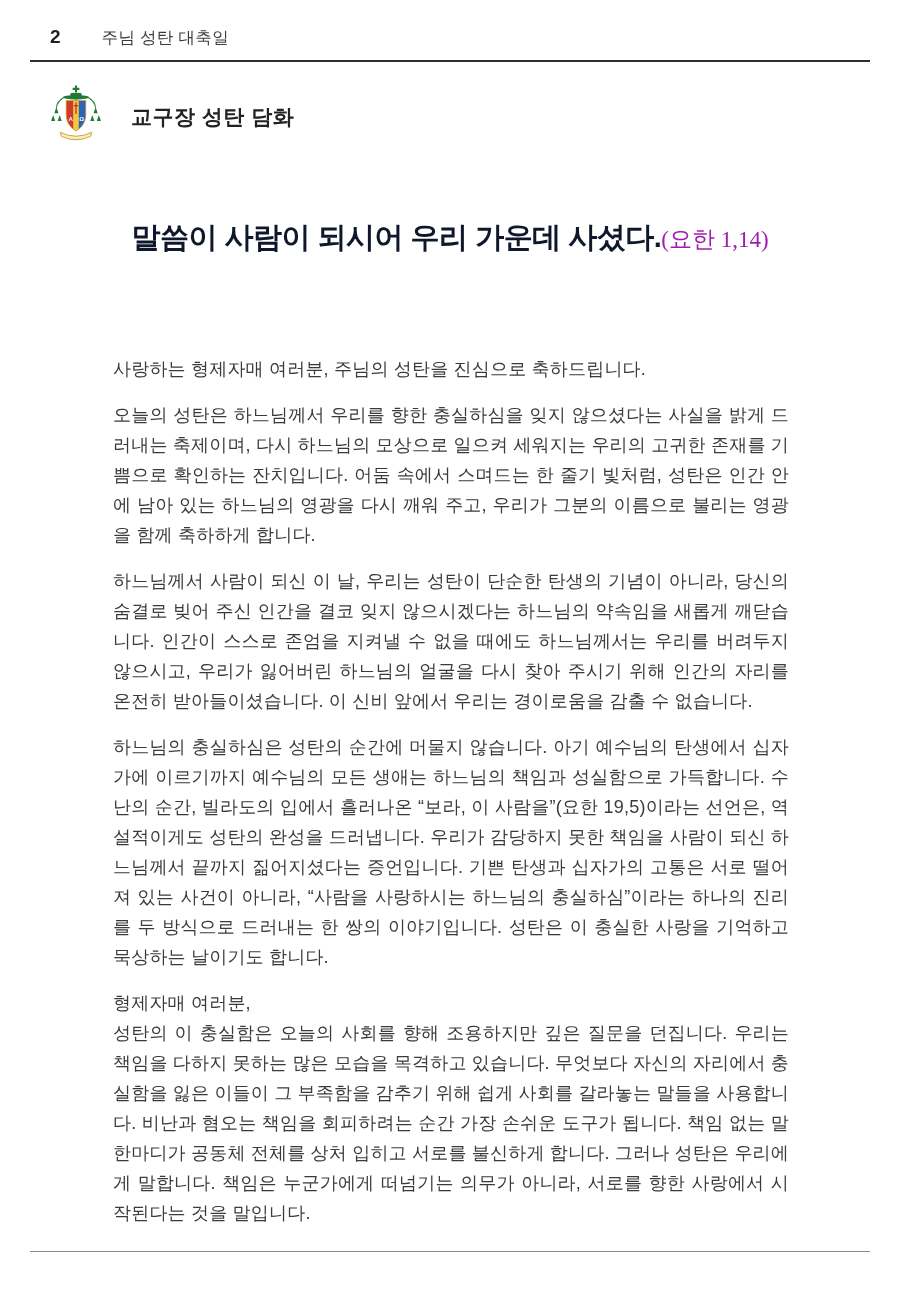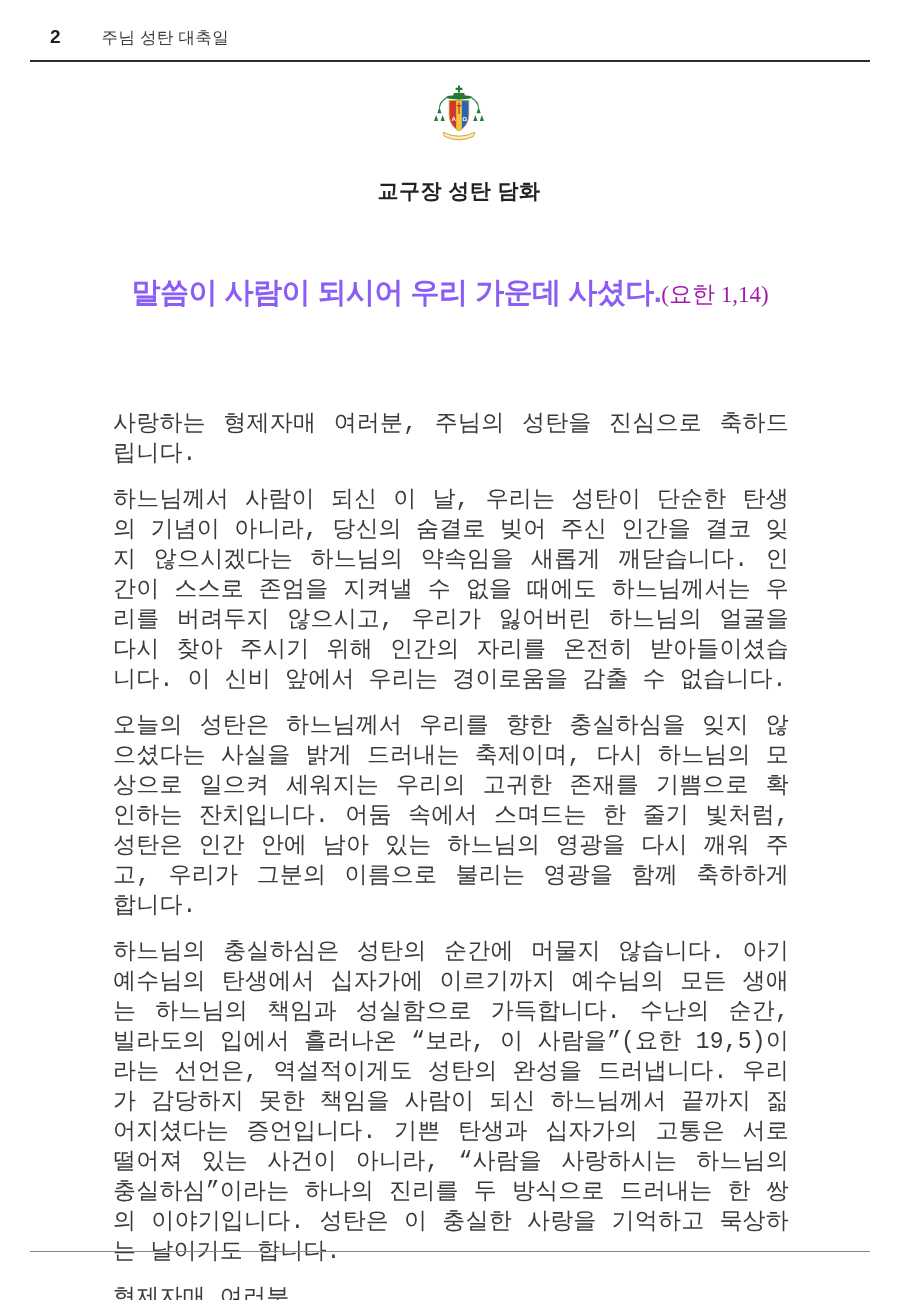--- a/index.html
+++ b/index.html
@@ -24,60 +24,58 @@
   }
   .page-number { font-size: 19px; font-weight: 700; color: #222; }
   .edition-title { font-size: 16.5px; color: #3c3c3c; letter-spacing: 0.3px; margin-left: 30px; }
 
   
   .section-header {
     margin: 22px 0 0 18px;
     display: flex;
     align-items: center;
     gap: 27px;
-    flex-direction: column;
   }
   .crest { flex: 0 0 auto; }
   .section-label { font-size: 21px; font-weight: 700; color: #222; letter-spacing: 0.5px; }
 
   
   .title-row {
     margin-top: 68px;
     text-align: center;
     white-space: nowrap;
   }
   .msg-title {
     font-size: 29px;
     font-weight: 800;
-    color: #8b5cf6;
+    color: #0f172a;
     letter-spacing: -0.5px;
   }
   .msg-citation {
     font-family: "Liberation Serif", serif;
     font-size: 23px;
     font-weight: 400;
     color: #a21caf;
   }
 
   
   .body-text {
     margin-left: 83px;
     width: 676px;
     margin-top: 96px;
   }
   .body-text p {
     margin: 0 0 16px 0;
-    font-size: 23px;
+    font-size: 18px;
     line-height: 30px;
     color: #3a3a3a;
     text-align: justify;
     word-break: break-all;
     white-space: pre-line;
     letter-spacing: 0.2px;
-    font-family: Liberation Mono, monospace;
   }
 
   
   .footer-rule {
     position: absolute;
     left: 30px;
     right: 30px;
     top: 1251px;
     border-top: 1px solid #8a8a8a;
   }
@@ -137,22 +135,22 @@
     </span>
     <span class="section-label">교구장 성탄 담화</span>
   </div>
 
   <div class="title-row">
     <span class="msg-title">말씀이 사람이 되시어 우리 가운데 사셨다.</span><span class="msg-citation">(요한 1,14)</span>
   </div>
 
   <div class="body-text">
     <p>사랑하는 형제자매 여러분, 주님의 성탄을 진심으로 축하드립니다.</p>
+    <p>오늘의 성탄은 하느님께서 우리를 향한 충실하심을 잊지 않으셨다는 사실을 밝게 드러내는 축제이며, 다시 하느님의 모상으로 일으켜 세워지는 우리의 고귀한 존재를 기쁨으로 확인하는 잔치입니다. 어둠 속에서 스며드는 한 줄기 빛처럼, 성탄은 인간 안에 남아 있는 하느님의 영광을 다시 깨워 주고, 우리가 그분의 이름으로 불리는 영광을 함께 축하하게 합니다.</p>
     <p>하느님께서 사람이 되신 이 날, 우리는 성탄이 단순한 탄생의 기념이 아니라, 당신의 숨결로 빚어 주신 인간을 결코 잊지 않으시겠다는 하느님의 약속임을 새롭게 깨닫습니다. 인간이 스스로 존엄을 지켜낼 수 없을 때에도 하느님께서는 우리를 버려두지 않으시고, 우리가 잃어버린 하느님의 얼굴을 다시 찾아 주시기 위해 인간의 자리를 온전히 받아들이셨습니다. 이 신비 앞에서 우리는 경이로움을 감출 수 없습니다.</p>
-    <p>오늘의 성탄은 하느님께서 우리를 향한 충실하심을 잊지 않으셨다는 사실을 밝게 드러내는 축제이며, 다시 하느님의 모상으로 일으켜 세워지는 우리의 고귀한 존재를 기쁨으로 확인하는 잔치입니다. 어둠 속에서 스며드는 한 줄기 빛처럼, 성탄은 인간 안에 남아 있는 하느님의 영광을 다시 깨워 주고, 우리가 그분의 이름으로 불리는 영광을 함께 축하하게 합니다.</p>
     <p>하느님의 충실하심은 성탄의 순간에 머물지 않습니다. 아기 예수님의 탄생에서 십자가에 이르기까지 예수님의 모든 생애는 하느님의 책임과 성실함으로 가득합니다. 수난의 순간, 빌라도의 입에서 흘러나온 “보라, 이 사람을”(요한 19,5)이라는 선언은, 역설적이게도 성탄의 완성을 드러냅니다. 우리가 감당하지 못한 책임을 사람이 되신 하느님께서 끝까지 짊어지셨다는 증언입니다. 기쁜 탄생과 십자가의 고통은 서로 떨어져 있는 사건이 아니라, “사람을 사랑하시는 하느님의 충실하심”이라는 하나의 진리를 두 방식으로 드러내는 한 쌍의 이야기입니다. 성탄은 이 충실한 사랑을 기억하고 묵상하는 날이기도 합니다.</p>
     <p>형제자매 여러분,
 성탄의 이 충실함은 오늘의 사회를 향해 조용하지만 깊은 질문을 던집니다. 우리는 책임을 다하지 못하는 많은 모습을 목격하고 있습니다. 무엇보다 자신의 자리에서 충실함을 잃은 이들이 그 부족함을 감추기 위해 쉽게 사회를 갈라놓는 말들을 사용합니다. 비난과 혐오는 책임을 회피하려는 순간 가장 손쉬운 도구가 됩니다. 책임 없는 말 한마디가 공동체 전체를 상처 입히고 서로를 불신하게 합니다. 그러나 성탄은 우리에게 말합니다. 책임은 누군가에게 떠넘기는 의무가 아니라, 서로를 향한 사랑에서 시작된다는 것을 말입니다.</p>
   </div>
 
   <div class="footer-rule"></div>
 
 </div>
 
 </body></html>

